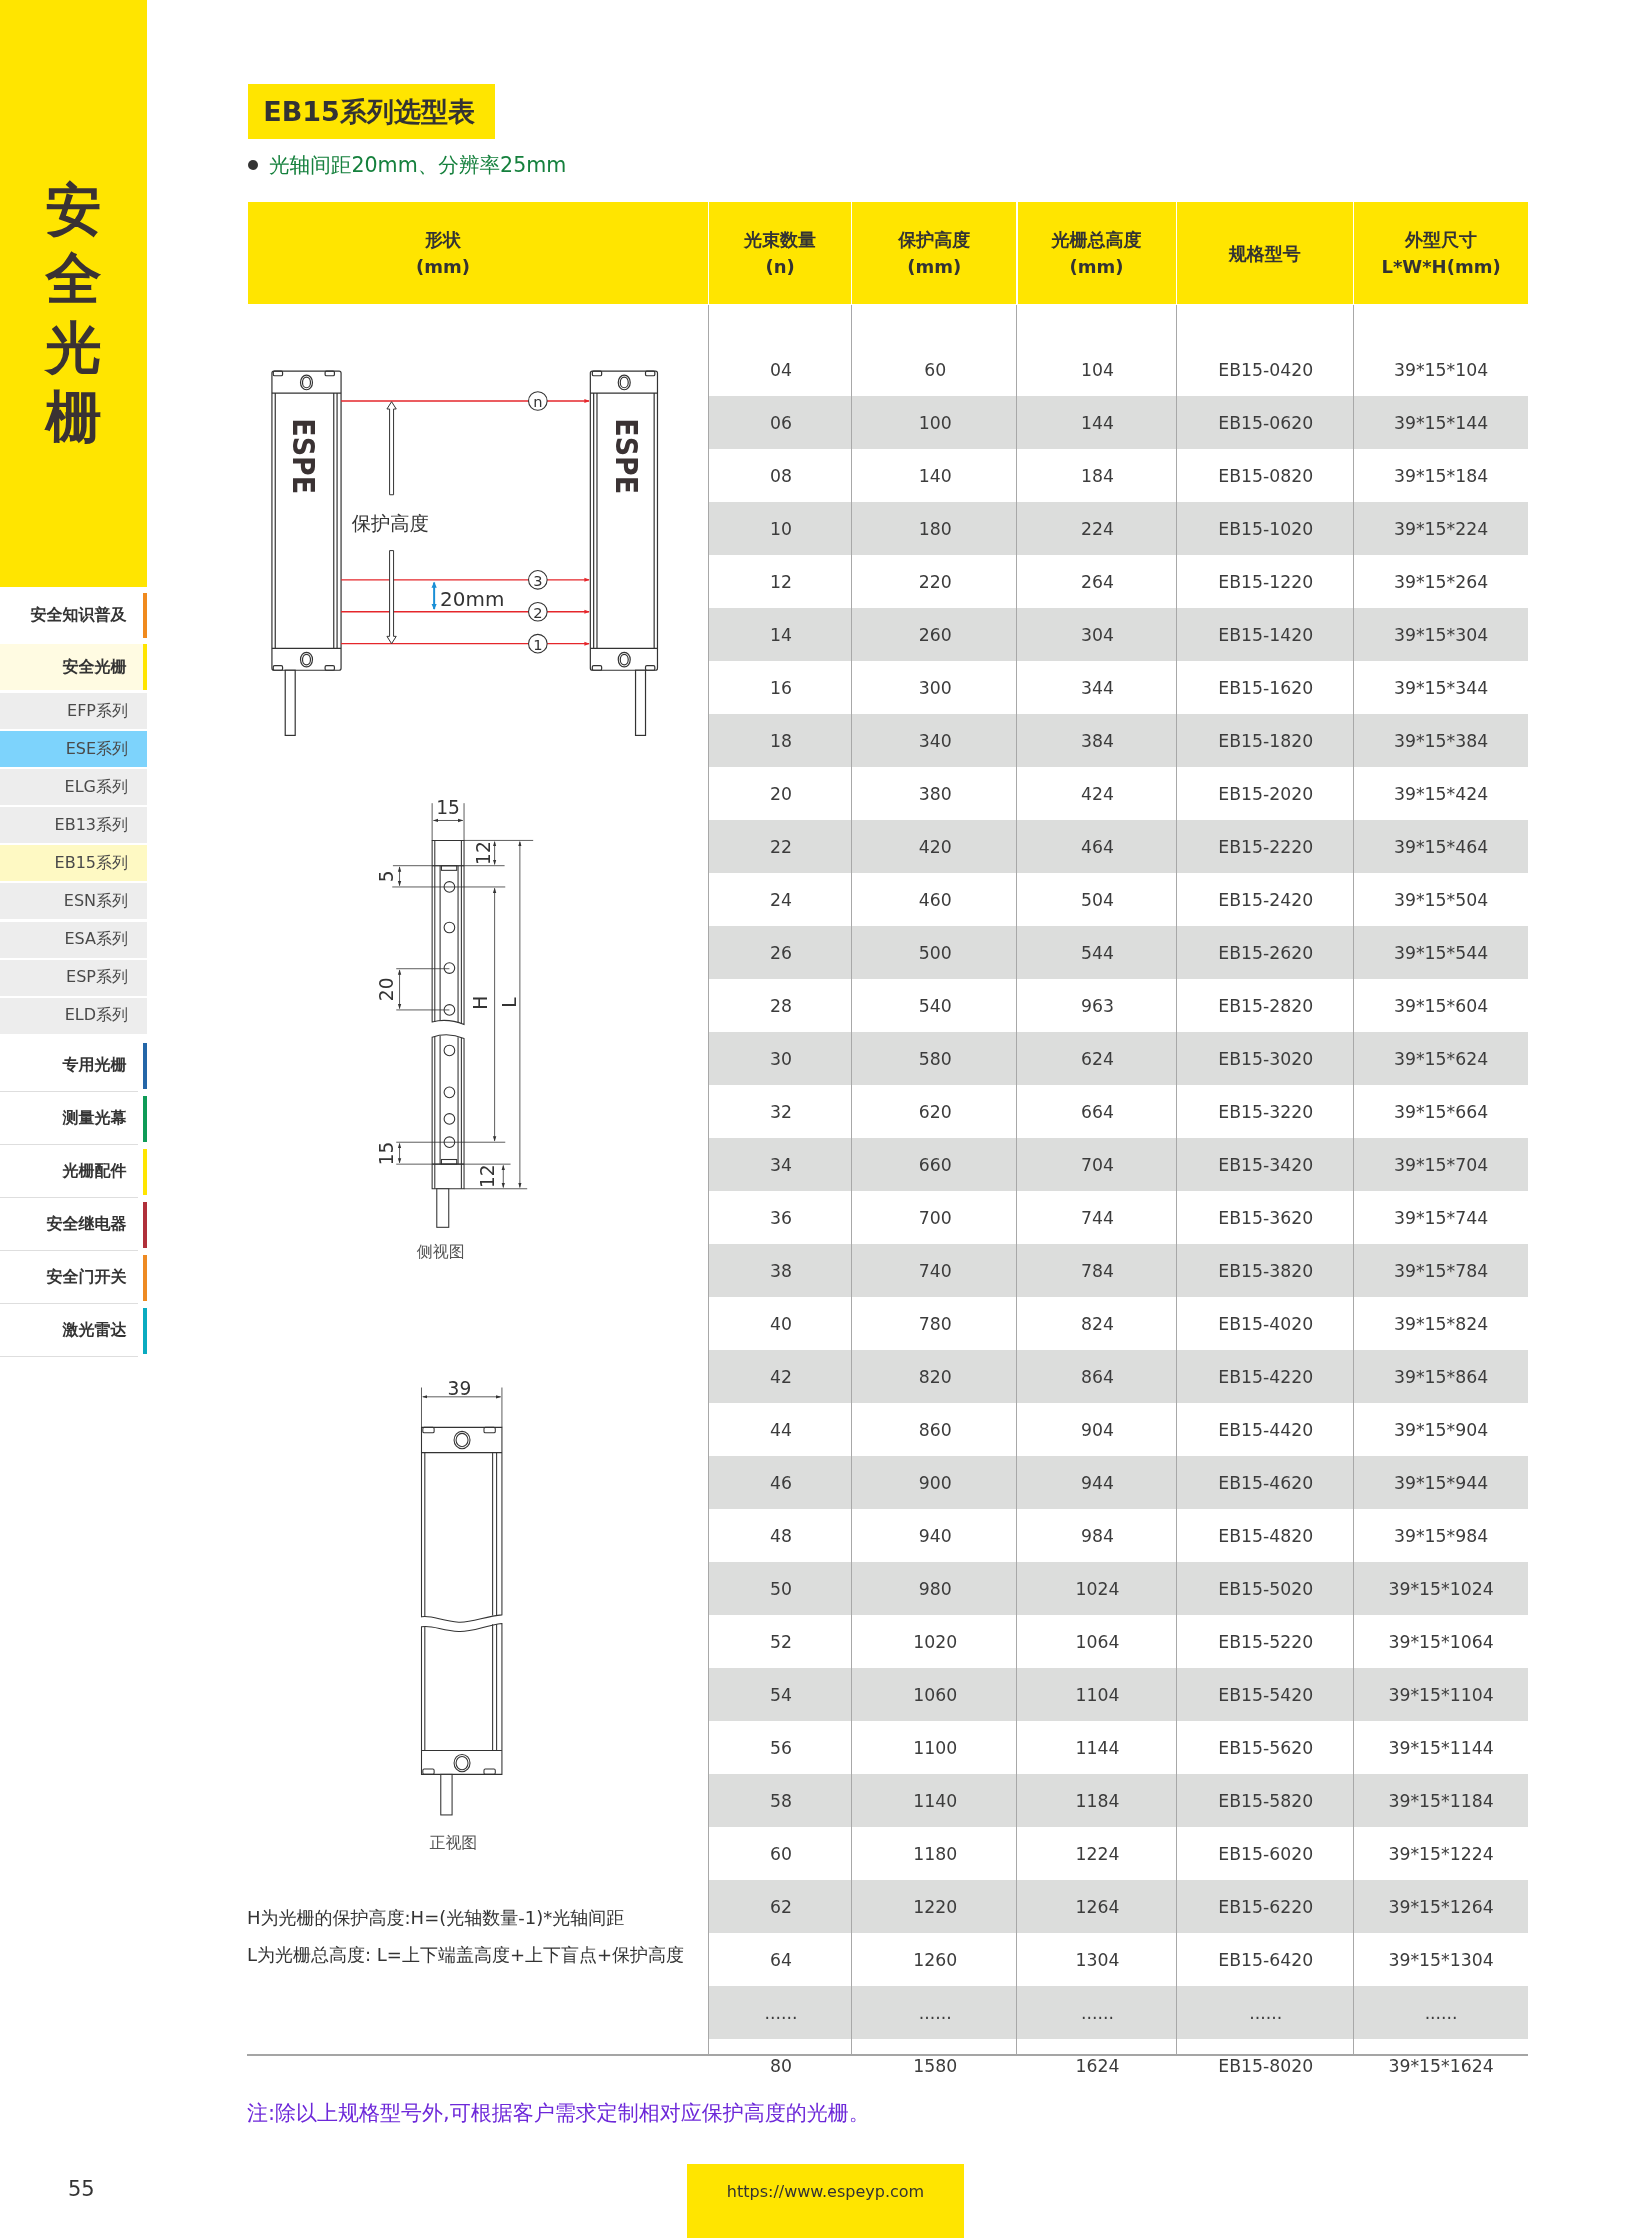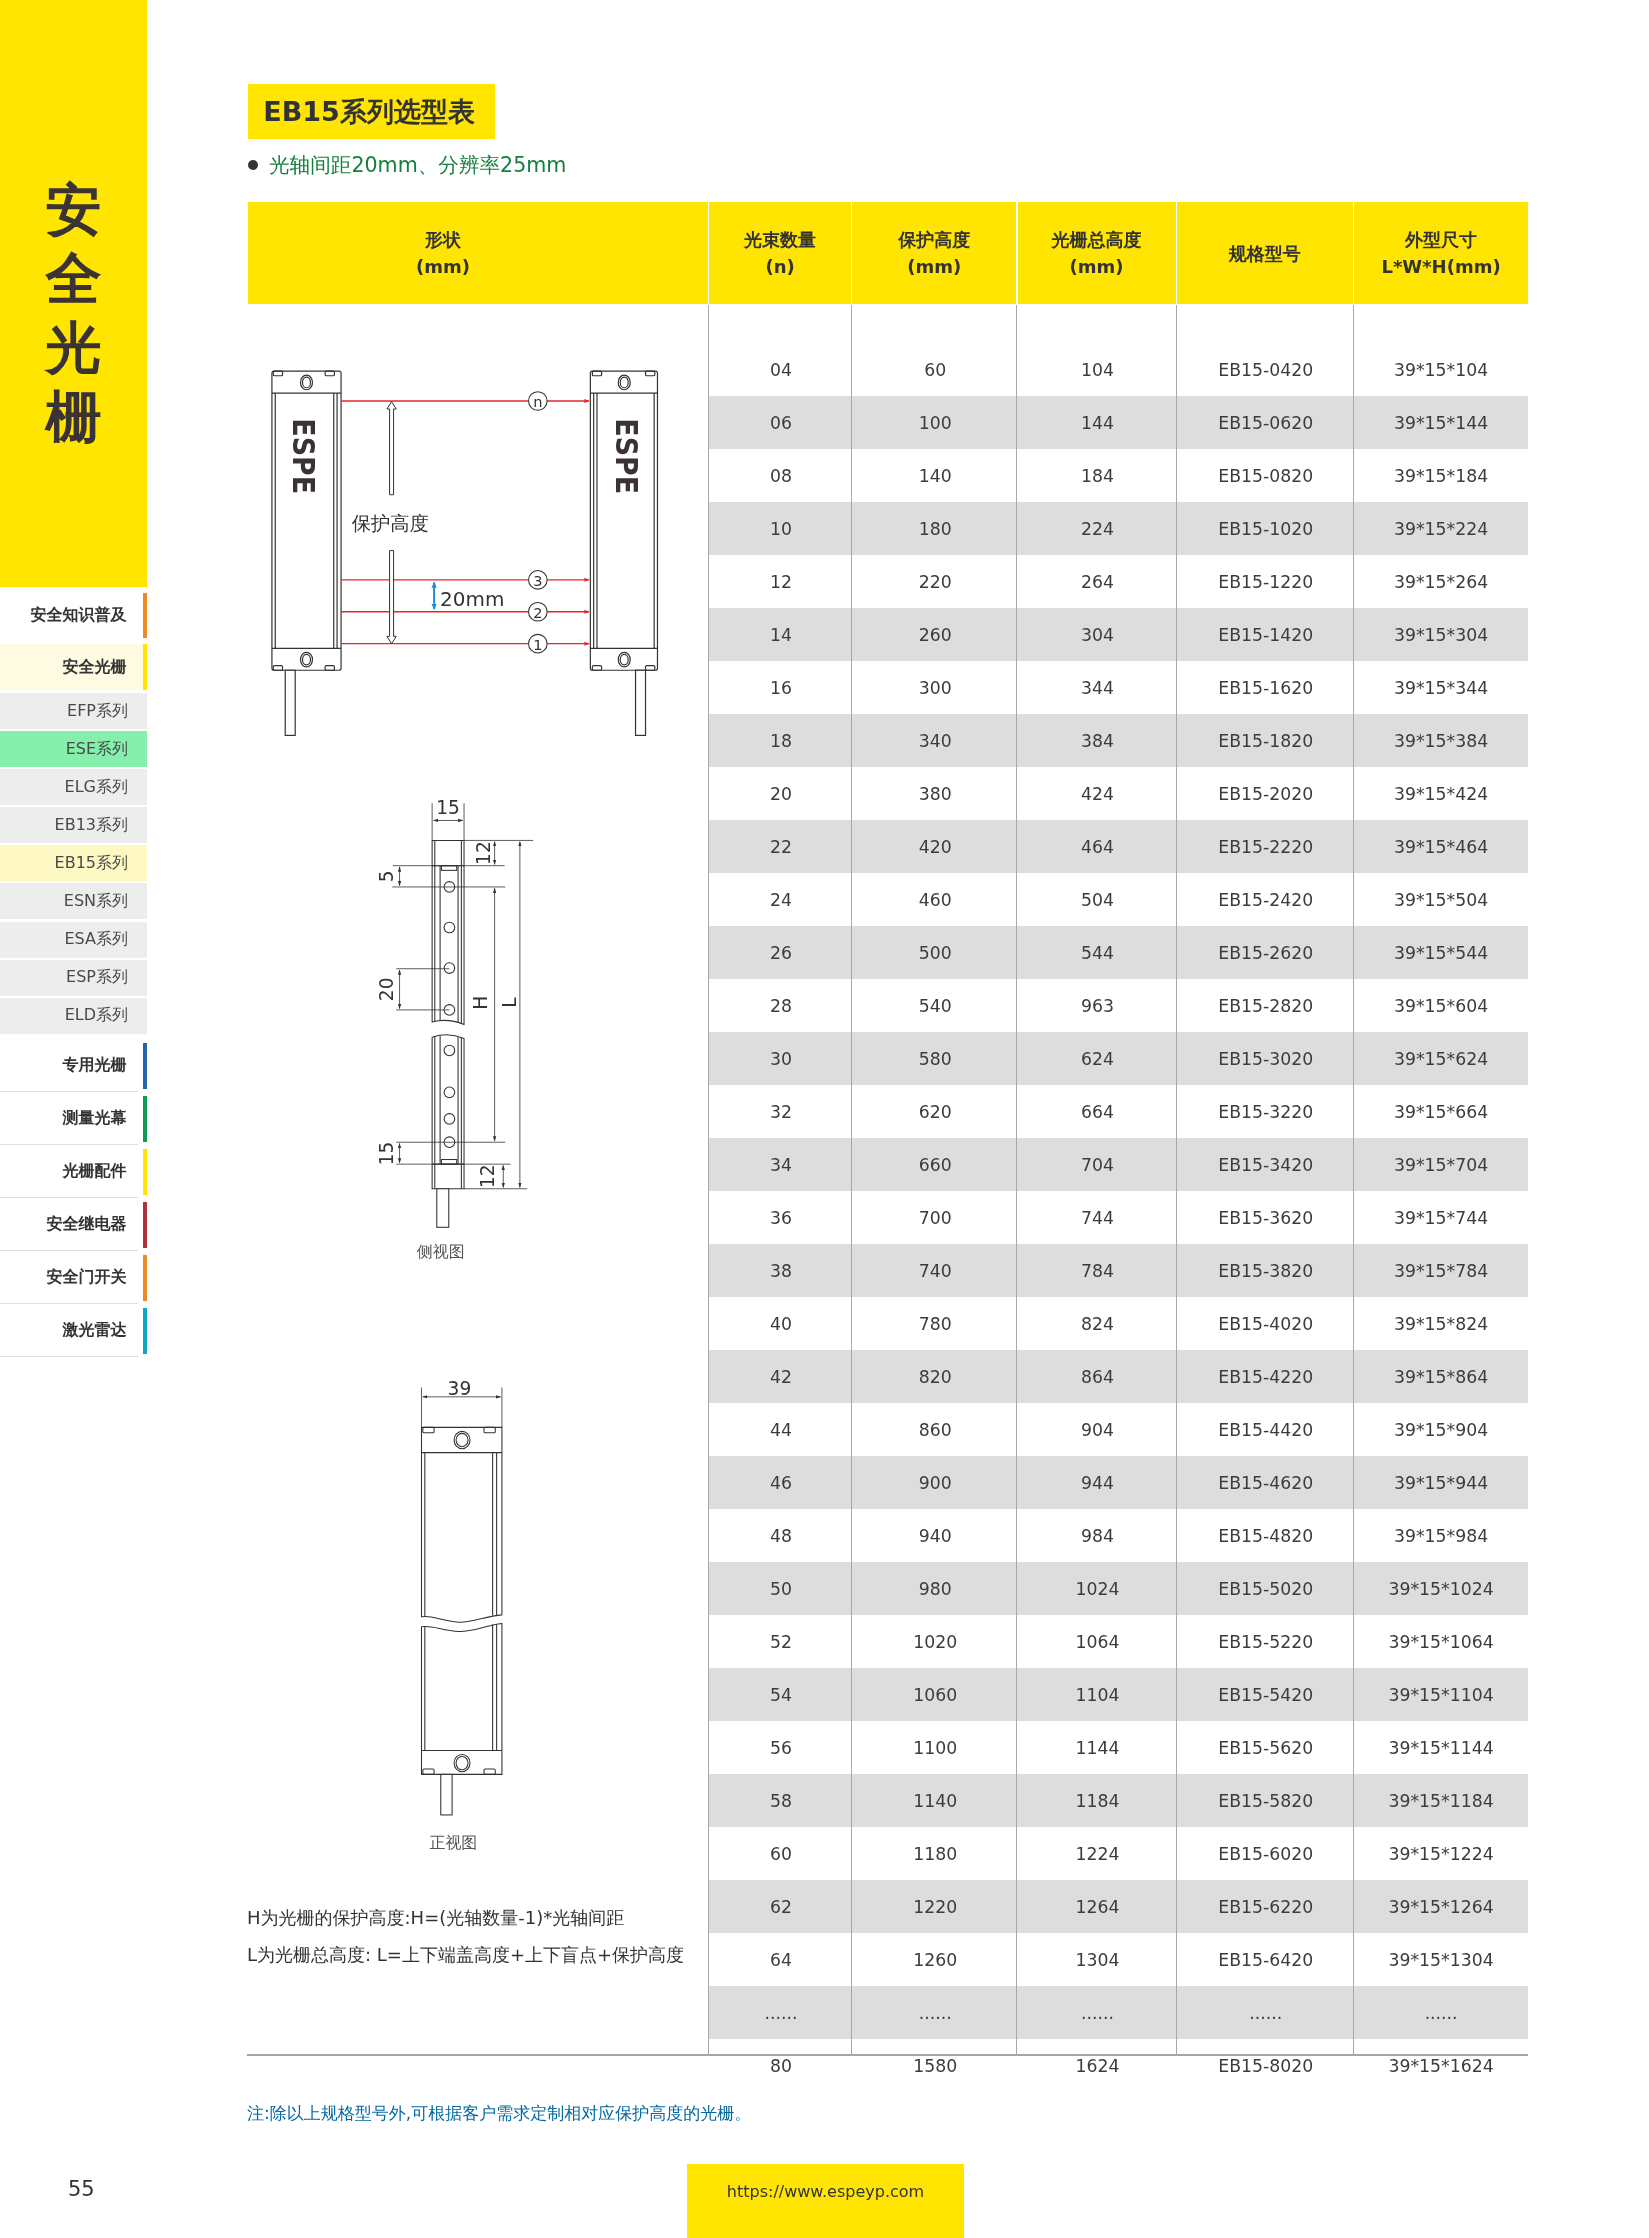--- a/index.html
+++ b/index.html
@@ -51,21 +51,21 @@
   .tr:nth-of-type(even) { background: #DCDDDC; }
   .td { display: flex; align-items: center; justify-content: center; font-size: 17.3px; color: #3c3c3c; }
   .c1 { width: 144px; } .c2 { width: 165px; } .c3 { width: 160px; } .c4 { width: 177px; } .c5 { width: 174px; }
   .vline { top: 305px; height: 1751px; width: 1.3px; background: #a8a8a8; }
   .hline-bottom { left: 247px; top: 2054px; width: 1281px; height: 2px; background: #a5a5a5; }
 
   .diagram { left: 248px; top: 305px; }
   .diagram text { font-family: "DejaVu Sans", "Liberation Sans", sans-serif; fill: #333; }
 
   .formula { left: 247px; top: 1899px; font-size: 18px; line-height: 37px; color: #333; }
-  .note { left: 247px; top: 2100px; font-size: 17px; line-height: 27px; color: #0369a1; }
+  .note { left: 247px; top: 2100px; font-size: 21px; line-height: 27px; color: #6d28d9; }
   .page-num { left: 30px; top: 2179px; font-size: 21px; line-height: 20px; color: #333; margin-left: 38px; }
   .url-box { left: 687px; top: 2164px; width: 277px; height: 75px; background: #FFE500;
     box-sizing: border-box; padding-top: 18px; text-align: center; font-size: 16px; line-height: 20px; color: #333; }
 </style>
 </head>
 <body>
 
 <div class="page">
 
   <div class="abs side-yellow"></div>
@@ -84,21 +84,21 @@
     <span>安全光栅</span>
     <span class="accent-bar" style="background: rgb(255, 229, 0);"></span>
   </div>
 
   <div class="abs series-list">
 
       <div class="series-item" style="background: rgb(237, 237, 237); padding-left: 34px;">
         <span>EFP系列</span>
       </div>
 
-      <div class="series-item" style="background: #86efac;">
+      <div class="series-item" style="background: #7dd3fc;">
         <span>ESE系列</span>
       </div>
 
       <div class="series-item" style="background: rgb(237, 237, 237);">
         <span>ELG系列</span>
       </div>
 
       <div class="series-item" style="background: rgb(237, 237, 237);">
         <span>EB13系列</span>
       </div>

